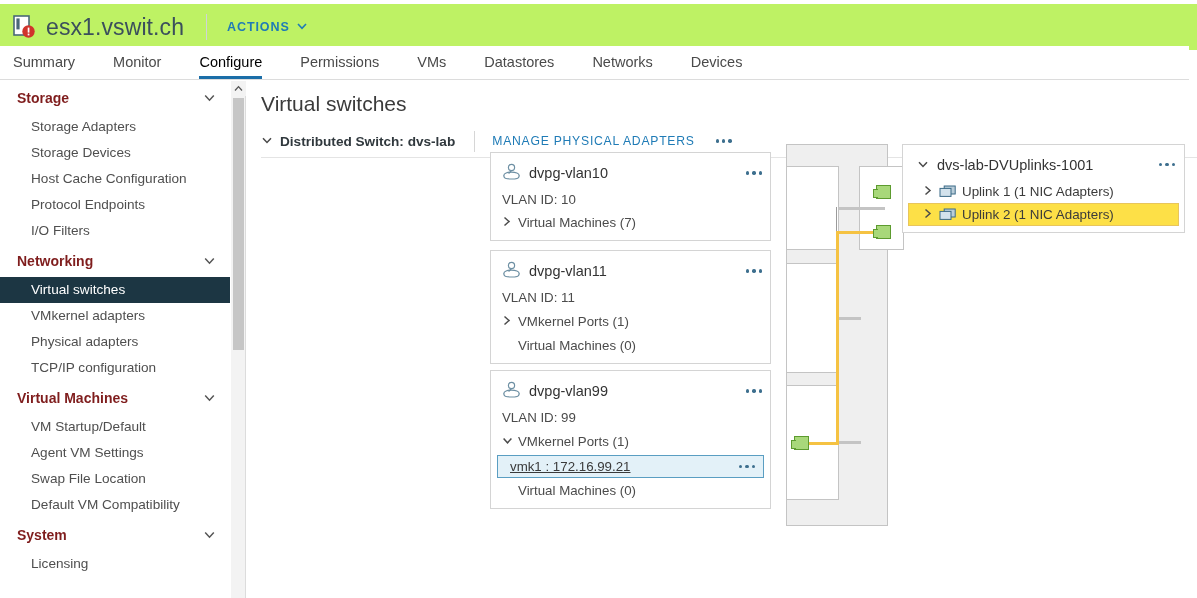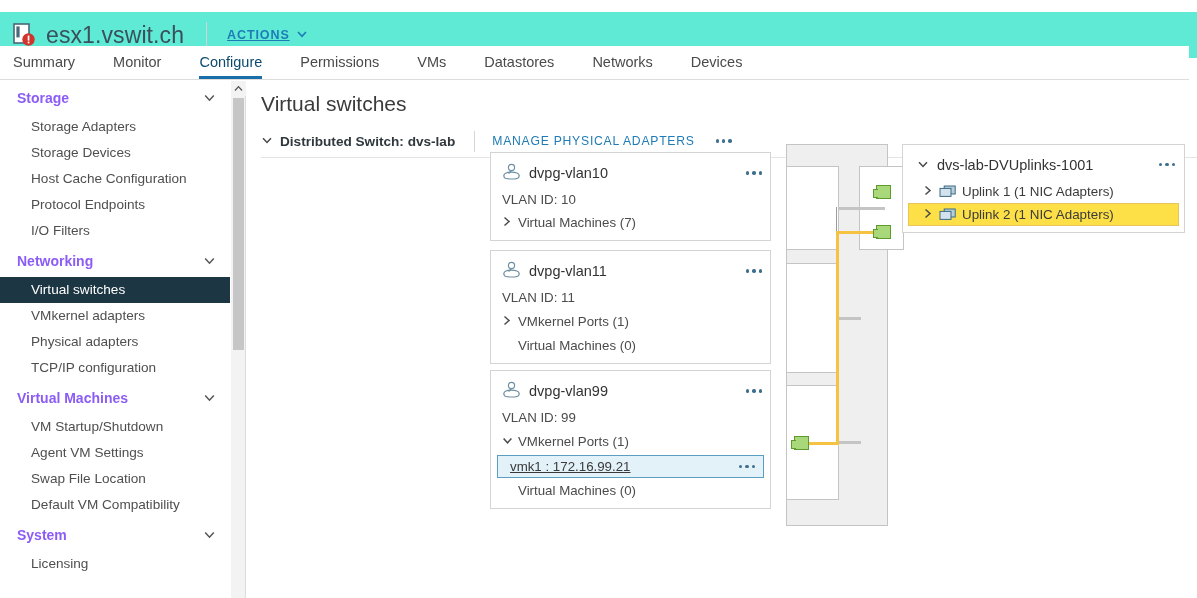--- a/index.html
+++ b/index.html
@@ -7,59 +7,59 @@
     margin: 0; padding: 0;
     width: 1197px; height: 598px;
     background: #ffffff;
     font-family: "Liberation Sans", sans-serif;
     color: #2a2a2a;
     overflow: hidden;
   }
 
   
   .topbar {
-    position: absolute; left: 0; top: 12px; width: 1197px; height: 46px;
-    background: #5eead4;
+    position: absolute; left: 0; top: 4px; width: 1197px; height: 46px;
+    background: #bef264;
     display: flex; align-items: center;
   }
   .host-icon { margin-left: 12px; width: 26px; height: 28px; position: relative; flex: 0 0 auto; }
   .host-title {
     margin-left: 8px;
     font-size: 23px; font-weight: 400; color: #3b4f5c; letter-spacing: .1px;
   }
   .hdr-sep {
     width: 1px; height: 26px; background: #cfd4d8; margin: 0 20px 0 22px;
   }
   .actions-btn {
     display: flex; align-items: center; gap: 6px;
     color: #1f7bb6; font-size: 12.5px; font-weight: 600; letter-spacing: .9px;
-    cursor: pointer; text-transform: uppercase; text-decoration: underline;
+    cursor: pointer; text-transform: uppercase;
   }
 
   
   .tabs {
     position: absolute; left: 0; top: 46px; width: 1189px; height: 34px;
     display: flex; align-items: flex-end; border-bottom: 1px solid #dcdcdc;
     background: #ffffff;
   }
   .tab {
     font-size: 14.5px; color: #4a4a4a; padding: 0 0 7px 0; margin: 0 19px;
     cursor: pointer; border-bottom: 3px solid transparent; line-height: 1;
   }
   .tab:first-child { margin-left: 13px; }
-  .tab.active { color: #0c4a6e; border-bottom-color: #1b6ea8; }
+  .tab.active { color: #000000; border-bottom-color: #1b6ea8; }
 
   
   .sidebar {
     position: absolute; left: 0; top: 81px; width: 230px; height: 517px;
     background: #ffffff; overflow: hidden; border-right: none;
   }
   .nav-group {
     display: flex; align-items: center; justify-content: space-between;
-    font-size: 14px; font-weight: 700; color: #8b5cf6;
+    font-size: 14px; font-weight: 700; color: #7f1d1d;
     padding: 0 14px 0 17px; height: 33px;
     cursor: pointer;
     gap: 10px;
   }
   .nav-item {
     font-size: 13.6px; color: #4f4f4f; padding-left: 31px;
     height: 26px; line-height: 26px; cursor: pointer;
     white-space: nowrap;
   }
   .nav-item.selected { background: #1c3643; color: #ffffff; }
@@ -238,21 +238,21 @@
     <div class="nav-item selected">Virtual switches</div>
     <div class="nav-item">VMkernel adapters</div>
     <div class="nav-item">Physical adapters</div>
     <div class="nav-item">TCP/IP configuration</div>
     <div class="nav-group">
       <span>Virtual Machines</span>
       <span class="chev"><svg width="13" height="13" viewBox="0 0 13 13">
           <path d="M2.2 4.6 L6.5 9.2 L10.8 4.6" fill="none" stroke="#555" stroke-width="1.5"></path>
         </svg></span>
     </div>
-    <div class="nav-item">VM Startup/Shutdown</div>
+    <div class="nav-item">VM Startup/Default</div>
     <div class="nav-item">Agent VM Settings</div>
     <div class="nav-item">Swap File Location</div>
     <div class="nav-item">Default VM Compatibility</div>
     <div class="nav-group">
       <span>System</span>
       <span class="chev"><svg width="13" height="13" viewBox="0 0 13 13">
           <path d="M2.2 4.6 L6.5 9.2 L10.8 4.6" fill="none" stroke="#555" stroke-width="1.5"></path>
         </svg></span>
     </div>
     <div class="nav-item">Licensing</div>

